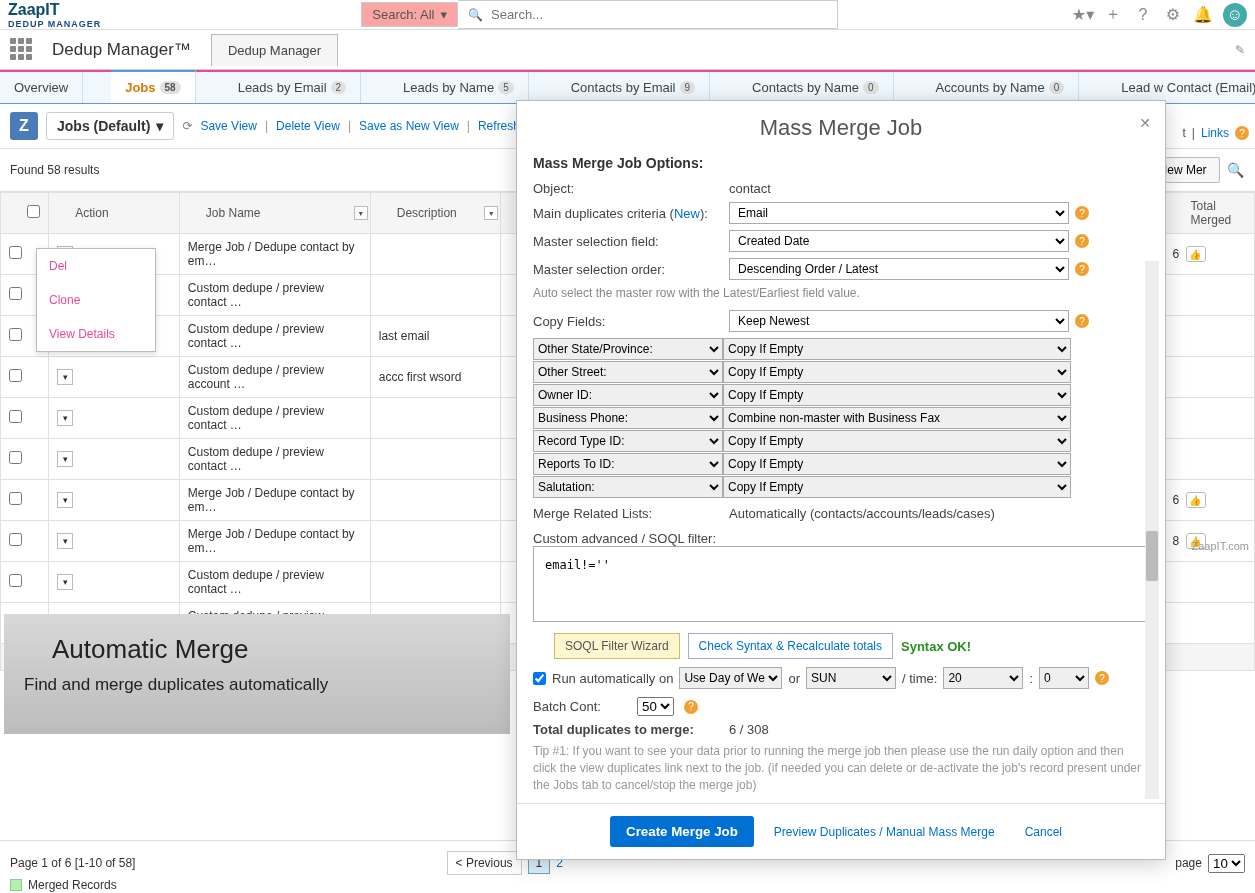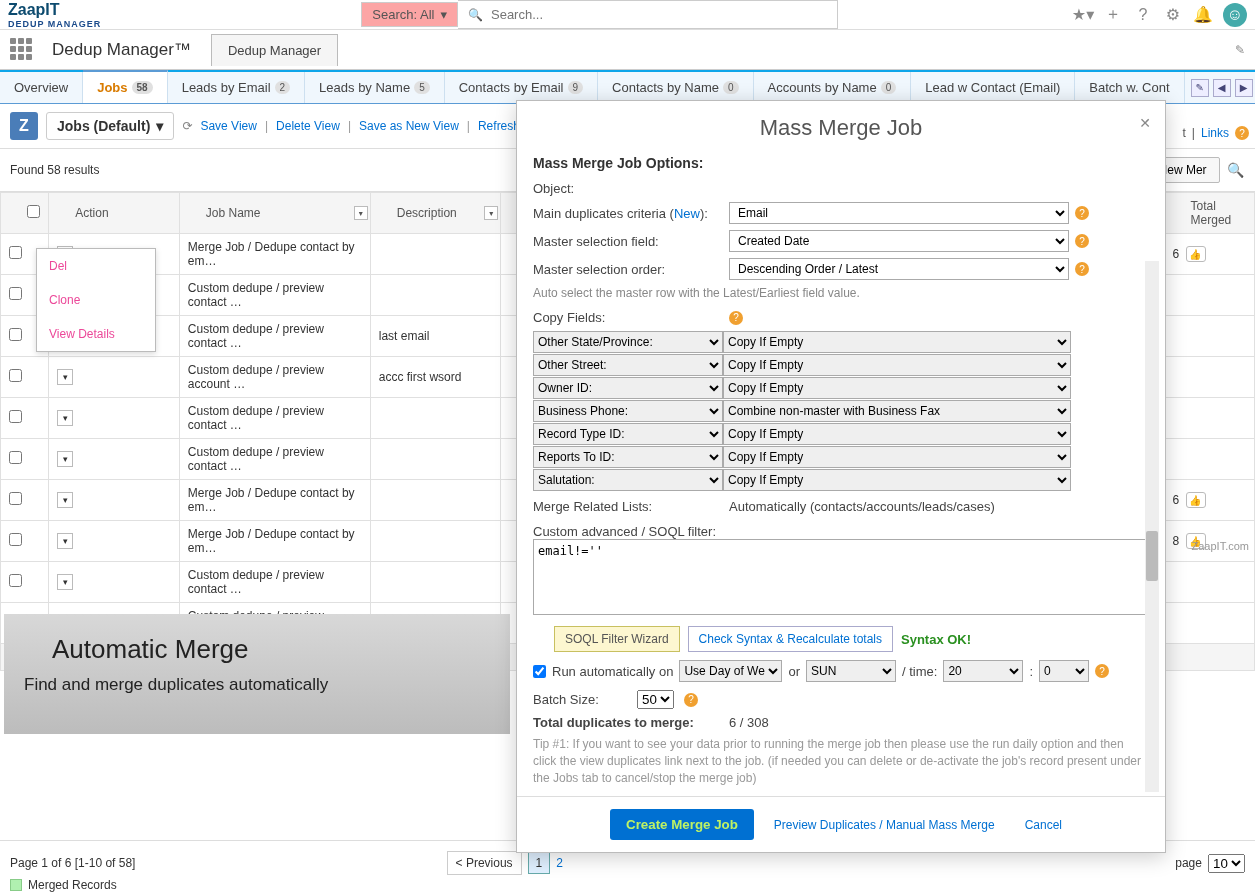--- a/index.html
+++ b/index.html
@@ -17,21 +17,21 @@
 .top-icons { margin-left: auto; display: flex; gap: 10px; align-items: center; color: #888; }
 .top-icons .ic { width: 20px; height: 20px; display: inline-flex; align-items: center; justify-content: center; font-size: 16px; color: #888; cursor: pointer; }
 
 .app-header { display: flex; align-items: center; height: 40px; padding: 0 10px; border-bottom: 1px solid #ccc; }
 .apps-icon { width: 24px; height: 24px; display: grid; grid-template-columns: repeat(3,6px); grid-template-rows: repeat(3,6px); gap: 2px; margin-right: 18px; cursor: pointer; }
 .apps-icon span { background: #888; border-radius: 1px; }
 .app-title { font-size: 17px; color: #333; margin-right: 20px; }
 .app-tab { border: 1px solid #bbb; border-bottom: none; padding: 8px 16px; background: #f5f5f5; font-size: 13px; color: #444; }
 .pencil { margin-left: auto; color: #888; cursor: pointer; }
 
-.main-tabs { display: flex; border-top: 2px solid #0ea5e9; border-bottom: 1px solid #5b9bd5; background: #f0f7fd; }
+.main-tabs { display: flex; border-top: 2px solid #ec4899; border-bottom: 1px solid #5b9bd5; background: #f0f7fd; gap: 28px; }
 .main-tab { padding: 8px 14px; border-right: 1px solid #cde0f0; font-size: 13px; color: #444; cursor: pointer; display: flex; align-items: center; gap: 4px; white-space: nowrap; }
 .main-tab.active { background: #fff; color: #d97b00; font-weight: bold; border-top: 2px solid #5b9bd5; margin-top: -2px; }
 .badge { background: #e0e0e0; border-radius: 8px; padding: 1px 5px; font-size: 10px; color: #555; }
 .main-tab-ctrl { display: flex; align-items: center; gap: 4px; padding: 0 6px; margin-left: auto; }
 .ctrl-btn { width: 18px; height: 18px; border: 1px solid #aac; background: #eef; display: flex; align-items: center; justify-content: center; font-size: 10px; color: #447; cursor: pointer; }
 
 .toolbar { display: flex; align-items: center; padding: 8px 10px; gap: 8px; border-bottom: 1px solid #ddd; }
 .z-icon { width: 28px; height: 28px; background: #4a7db8; color: #fff; font-weight: bold; font-size: 16px; display: flex; align-items: center; justify-content: center; border-radius: 3px; }
 .view-select { border: 1px solid #ccc; padding: 5px 10px; font-size: 14px; font-weight: bold; display: flex; align-items: center; gap: 6px; cursor: pointer; border-radius: 3px; }
 .toolbar-right { margin-left: auto; display: flex; gap: 10px; align-items: center; }
@@ -71,28 +71,28 @@
 .modal-content { padding: 0 16px 10px 16px; font-size: 13px; color: #444; }
 .row { display: flex; align-items: center; margin-bottom: 6px; gap: 6px; }
 .row .lbl { width: 190px; }
 .row select, .row .val { flex: 0 0 340px; border: 1px solid #aaa; padding: 2px 4px; font-size: 12px; height: 22px; background: #fff; }
 .row .plainval { flex: 1; }
 .help { width: 14px; height: 14px; border-radius: 50%; background: #f0a030; color: #fff; font-size: 10px; display: flex; align-items: center; justify-content: center; }
 .field-row { display: flex; gap: 0; margin-bottom: 1px; }
 .field-row select { flex: 0 0 190px; border: 1px solid #aaa; font-size: 12px; height: 22px; }
 .field-row select:nth-child(2){ flex: 0 0 348px; }
 .note { color: #888; font-size: 12px; margin: 4px 0 10px 0; }
-.soql-area { width: 100%; height: 76px; border: 1px solid #aaa; padding: 4px; font-size: 12px; resize: none; }
+.soql-area { width: 100%; height: 76px; border: 1px solid #aaa; padding: 11px; font-size: 12px; resize: none; }
 .soql-btns { display: flex; gap: 8px; margin: 8px 0; align-items: center; padding-left: 21px;}
 .soql-btns .b { border: 1px solid #c8c060; background: #fdf7d0; padding: 5px 10px; font-size: 12px; cursor: pointer; color: #555; }
 .soql-btns .b2 { border: 1px solid #aac; background: #fff; padding: 5px 10px; font-size: 12px; cursor: pointer; color: #0070d2; }
 .soql-ok { color: #2a9020; font-weight: bold; }
 .tip { color: #999; font-size: 12px; line-height: 1.4; }
 .modal-footer { display: flex; gap: 10px; padding: 12px 16px; border-top: 1px solid #ddd; justify-content: center; align-items: center; }
-.btn-primary { background: #0070d2; color: #bef264; border: none; padding: 8px 16px; font-weight: bold; border-radius: 3px; cursor: pointer; }
+.btn-primary { background: #0070d2; color: #ffffff; border: none; padding: 8px 16px; font-weight: bold; border-radius: 3px; cursor: pointer; }
 .btn-link { color: #0070d2; cursor: pointer; padding: 8px 10px; }
 .sched-row select { border: 1px solid #aaa; height: 22px; font-size:12px; }
 .sched-row { display:flex; align-items:center; gap:6px; margin: 8px 0;}
 .batch-row { display:flex; align-items:center; gap:10px; margin:6px 0;}
 .section-title { font-weight: bold; color: #333; margin-bottom: 10px; font-size: 14px;}
 .scrollbar-fake {position:absolute; right:6px; top:160px; bottom:60px; width:14px; background:#eee;}
 .scrollbar-fake .thumb-sb{position:absolute; left:1px; right:1px; top:270px; height:50px; background:#bbb; border-radius:2px;}
 
 
 .links-area { position:absolute; right:6px; top:126px; font-size:12px; color:#555; display:flex; gap:6px; align-items:center;}
@@ -349,39 +349,41 @@
     <span>Merged Records</span>
   </div>
 
 <div class="modal">
   <div class="modal-body-wrap">
     <div class="modal-title"><span>Mass Merge Job</span><span class="modal-close">✕</span></div>
     <div class="modal-content">
       <div class="section-title">Mass Merge Job Options:</div>
       <div class="row">
           <span class="lbl">Object:</span>
+          <span class="plainval">contact</span>
         </div>
       <div class="row">
           <span class="lbl"><span>Main duplicates criteria (</span><a>New</a><span>):</span></span>
           <select><option>Email</option></select>
           <span class="help">?</span>
         </div>
       <div class="row">
           <span class="lbl">Master selection field:</span>
           <select><option>Created Date</option></select>
           <span class="help">?</span>
         </div>
       <div class="row">
           <span class="lbl">Master selection order:</span>
           <select><option>Descending Order / Latest</option></select>
           <span class="help">?</span>
         </div>
       <div class="note">Auto select the master row with the Latest/Earliest field value.</div>
       <div class="row">
           <span class="lbl">Copy Fields:</span>
+          <select><option>Keep Newest</option></select>
           <span class="help">?</span>
         </div>
       <div id="field-rows">
           <div class="field-row">
             <select><option>Other State/Province:</option></select>
             <select><option>Copy If Empty</option></select>
           </div>
           <div class="field-row">
             <select><option>Other Street:</option></select>
             <select><option>Copy If Empty</option></select>
@@ -424,21 +426,21 @@
         <select><option>Use Day of We</option></select>
         <span>or</span>
         <select style="width:90px"><option>SUN</option></select>
         <span>/ time:</span>
         <select style="width:80px"><option>20</option></select>
         <span>:</span>
         <select style="width:50px"><option>0</option></select>
         <span class="help">?</span>
       </div>
       <div class="batch-row">
-        <span style="width:94px;display:inline-block">Batch Size:</span>
+        <span style="width:94px;display:inline-block">Batch Cont:</span>
         <select><option>50</option></select>
         <span class="help">?</span>
       </div>
       <div class="row" style="margin-top:6px">
           <span class="lbl" style="font-weight:bold">Total duplicates to merge:</span>
           <span class="plainval">6 / 308</span>
         </div>
       <div class="tip">Tip #1: If you want to see your data prior to running the merge job then please use the run daily option and then click the view duplicates link next to the job. (if needed you can delete or de-activate the job's record present under the Jobs tab to cancel/stop the merge job)</div>
     </div>
   </div>

